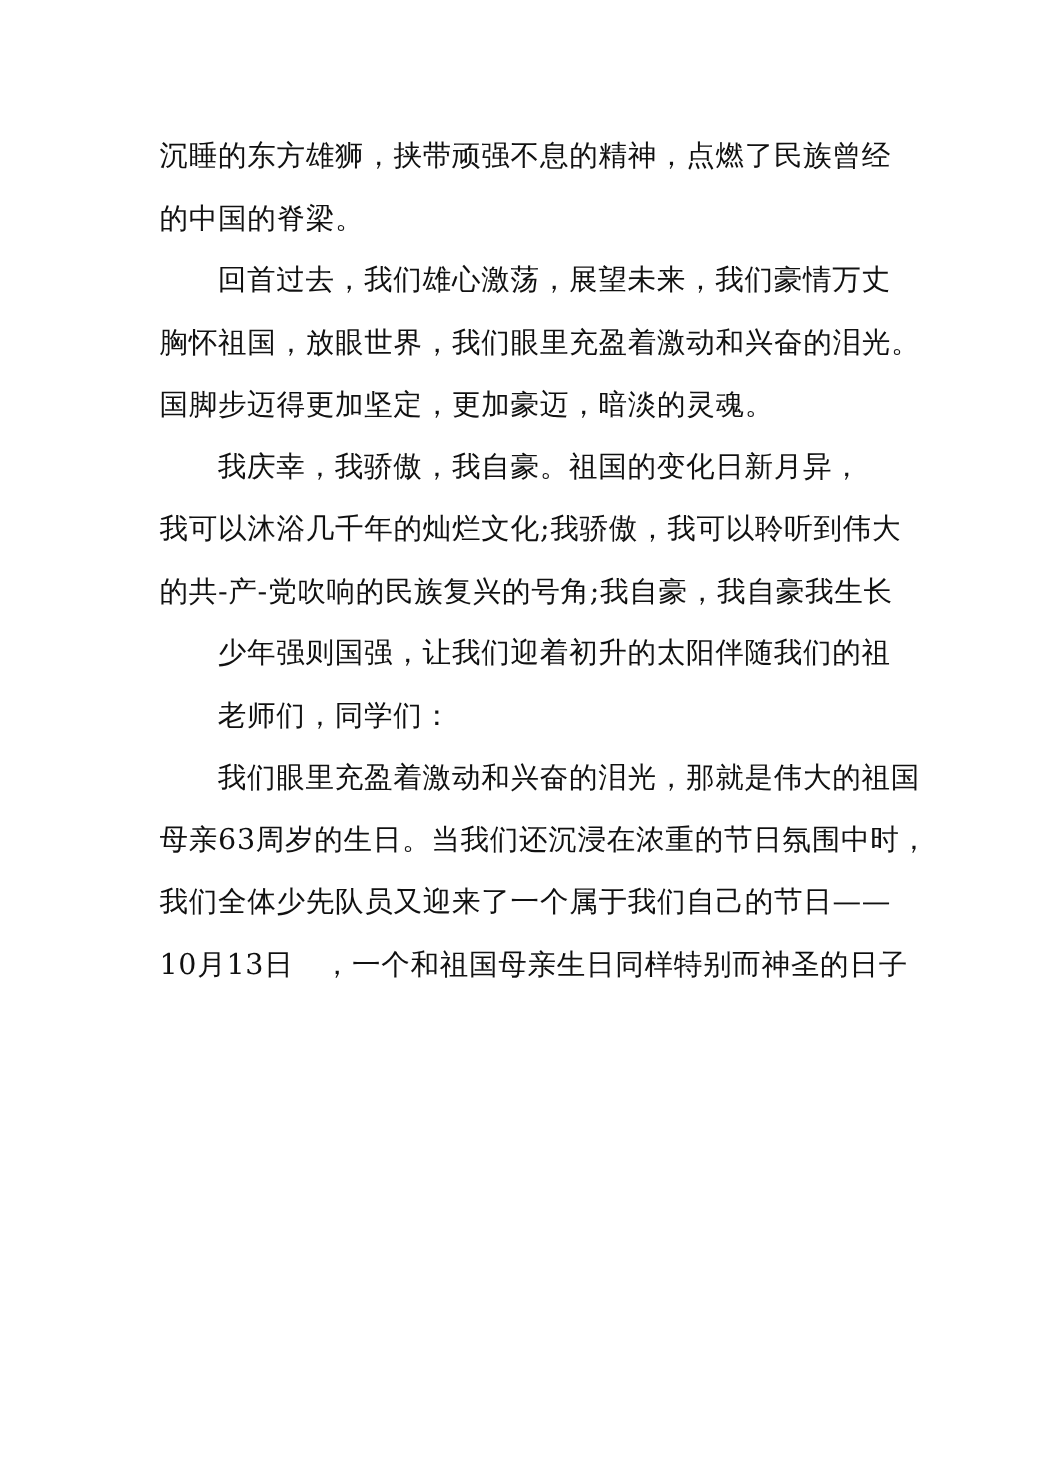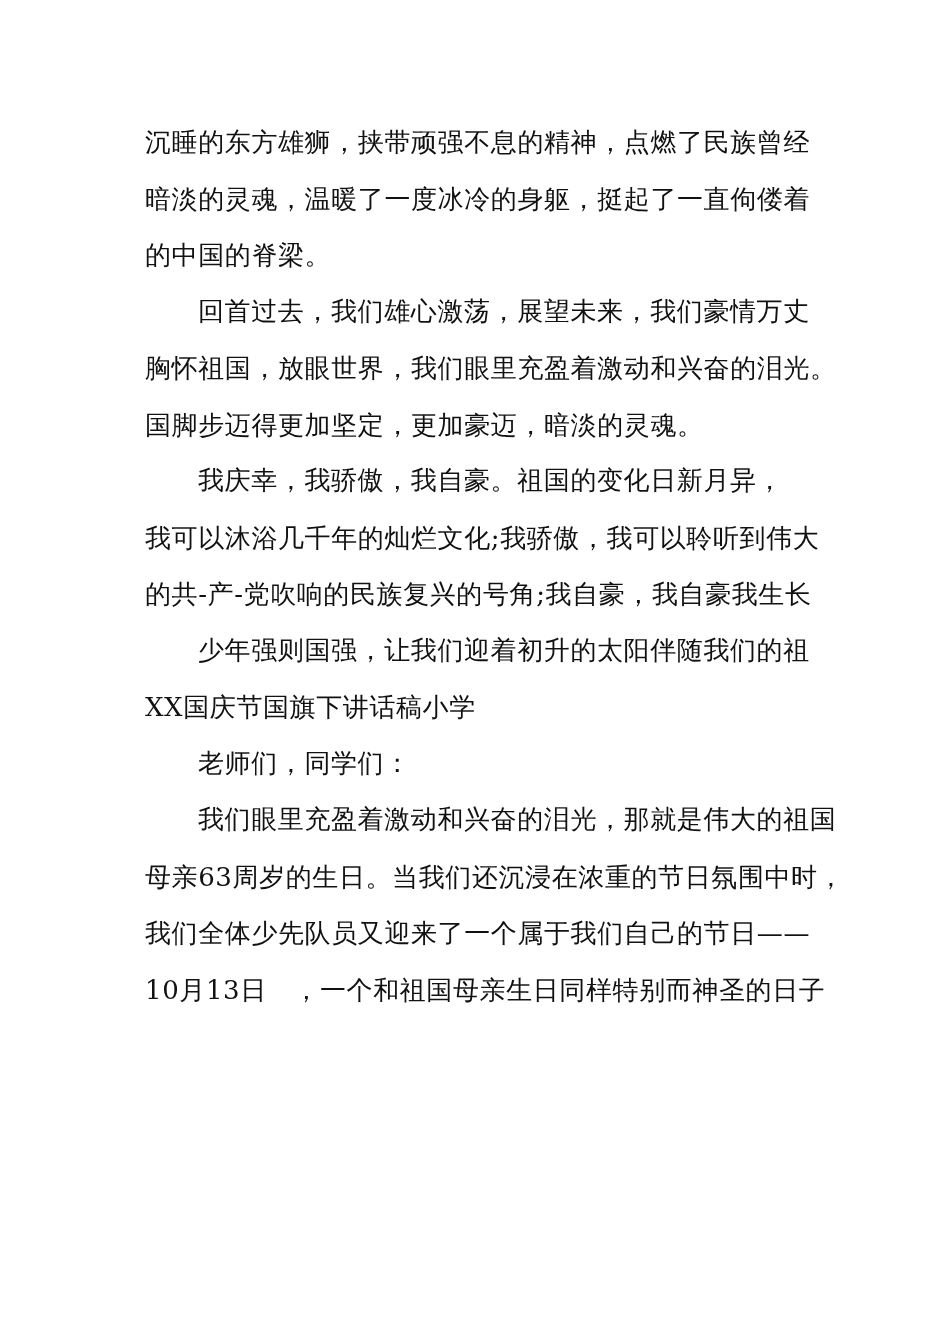--- a/index.html
+++ b/index.html
@@ -31,38 +31,35 @@
     }
     .line {
       height: 56.5px;
       line-height: 44px;
       font-size: 26px;
       letter-spacing: 0.6px;
       white-space: nowrap;
     }
     .indent {
       padding-left: 53px;
-      font-family: Liberation Serif, serif;
     }
   </style>
 </head>
 <body>
 
 <div class="page">
   <div class="content">
     <div class="line">沉睡的东方雄狮，挟带顽强不息的精神，点燃了民族曾经</div>
-    <div class="line">暗淡的灵魂，温暖了一度冰冷的身躯，挺起了一直佝偻着</div>
     <div class="line">的中国的脊梁。</div>
     <div class="line indent">回首过去，我们雄心激荡，展望未来，我们豪情万丈</div>
     <div class="line">胸怀祖国，放眼世界，我们眼里充盈着激动和兴奋的泪光。</div>
     <div class="line">国脚步迈得更加坚定，更加豪迈，暗淡的灵魂。</div>
     <div class="line indent">我庆幸，我骄傲，我自豪。祖国的变化日新月异，</div>
     <div class="line">我可以沐浴几千年的灿烂文化;我骄傲，我可以聆听到伟大</div>
     <div class="line">的共-产-党吹响的民族复兴的号角;我自豪，我自豪我生长</div>
     <div class="line indent">少年强则国强，让我们迎着初升的太阳伴随我们的祖</div>
-    <div class="line">XX国庆节国旗下讲话稿小学</div>
     <div class="line indent">老师们，同学们：</div>
     <div class="line indent">我们眼里充盈着激动和兴奋的泪光，那就是伟大的祖国</div>
     <div class="line">母亲63周岁的生日。当我们还沉浸在浓重的节日氛围中时，</div>
     <div class="line">我们全体少先队员又迎来了一个属于我们自己的节日——</div>
     <div class="line">10月13日　，一个和祖国母亲生日同样特别而神圣的日子</div>
   </div>
 </div>
 
 </body></html>

